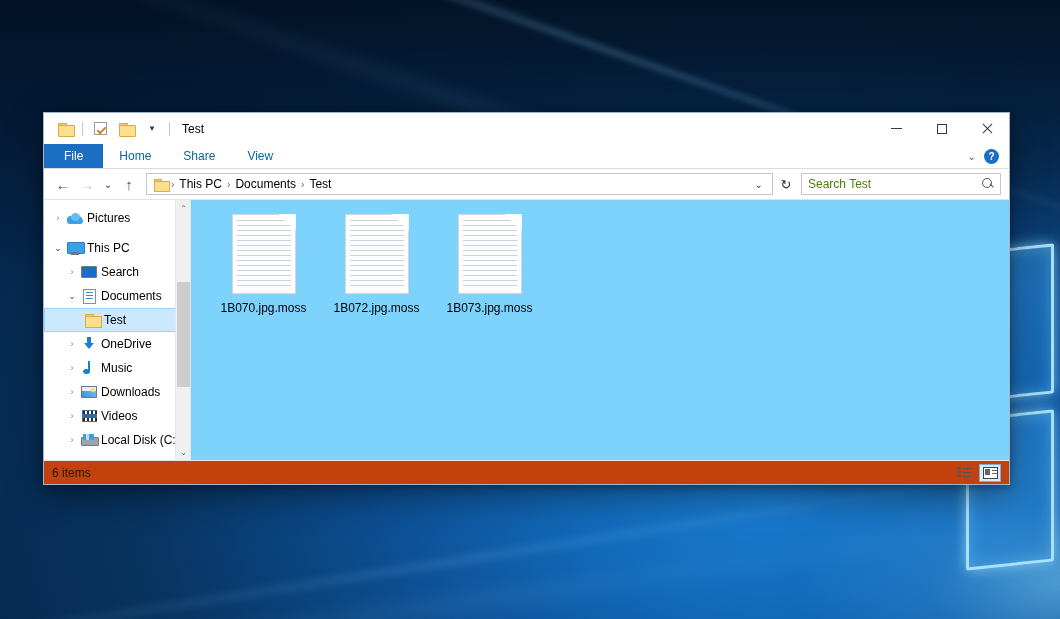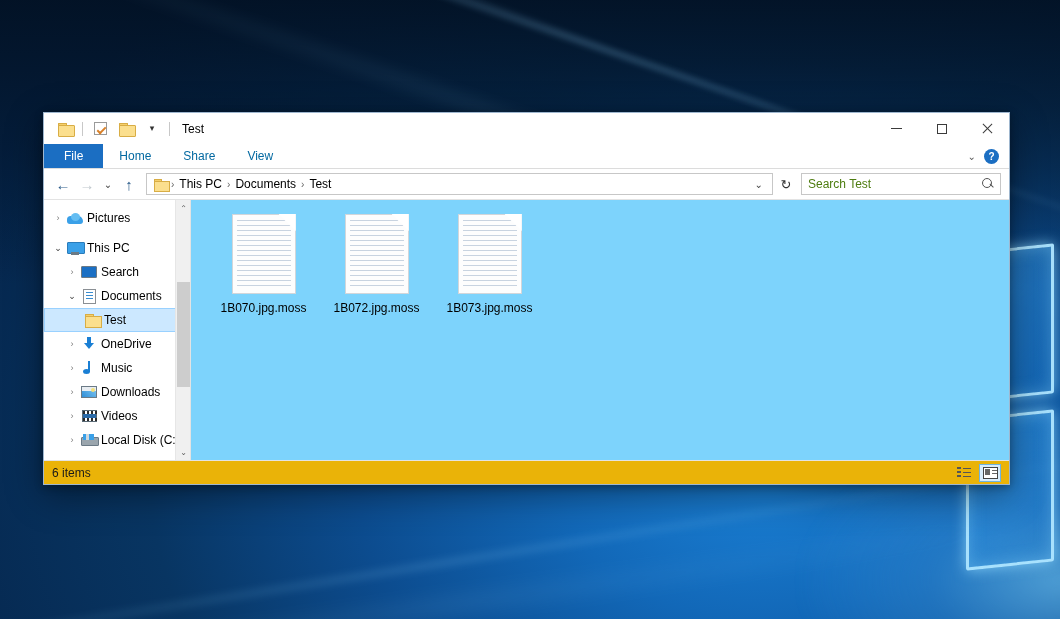--- a/index.html
+++ b/index.html
@@ -284,21 +284,21 @@
   }
   .docico .foldtri {
     position:absolute; right:0; top:0; width:0; height:0;
     border-top:17px solid #e9edf1;
     border-left:17px solid transparent;
   }
   .fname { margin-top:7px; font-size:12px; color:#000; white-space:nowrap; }
 
   
   .statusbar {
-    height:24px; flex:0 0 auto; border-top:1px solid #e3e3e3; background:#eab308;
+    height:24px; flex:0 0 auto; border-top:1px solid #e3e3e3; background:#c2410c;
     display:flex; align-items:center; padding:0 8px;
   }
   .status-text { font-size:12px; color:#1a1a1a; }
   .view-btns { margin-left:auto; display:flex; gap:4px; align-items:center; }
   .vbtn {
     width:22px; height:18px; display:flex; align-items:center; justify-content:center; cursor:default;
   }
   .vbtn.active { border:1px solid #6fb3e0; background:#d8ecfb; }
   .ic-details { width:14px; height:11px; position:relative; }
   .ic-details::before {

